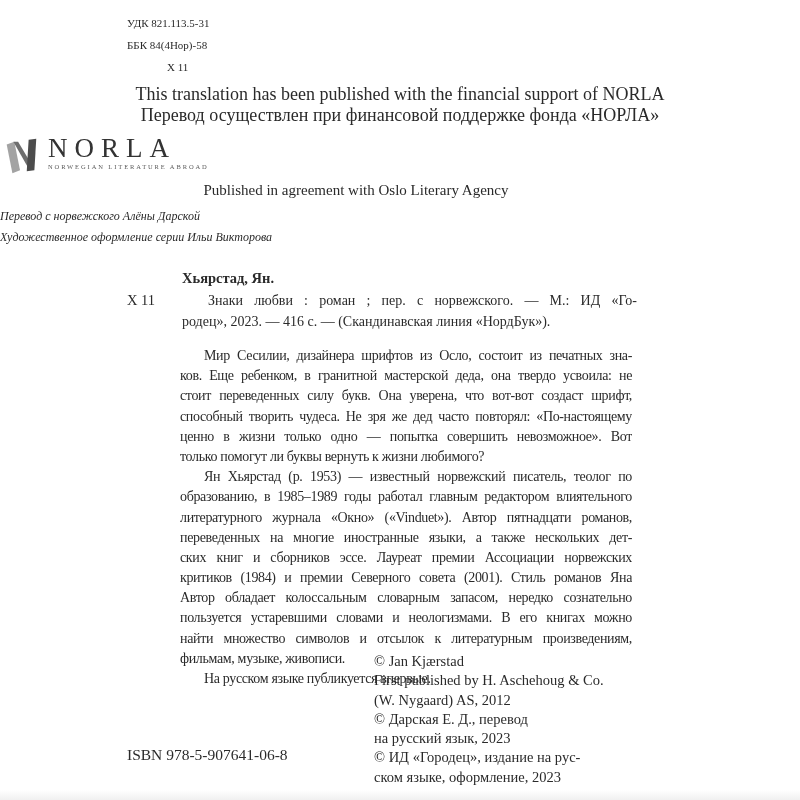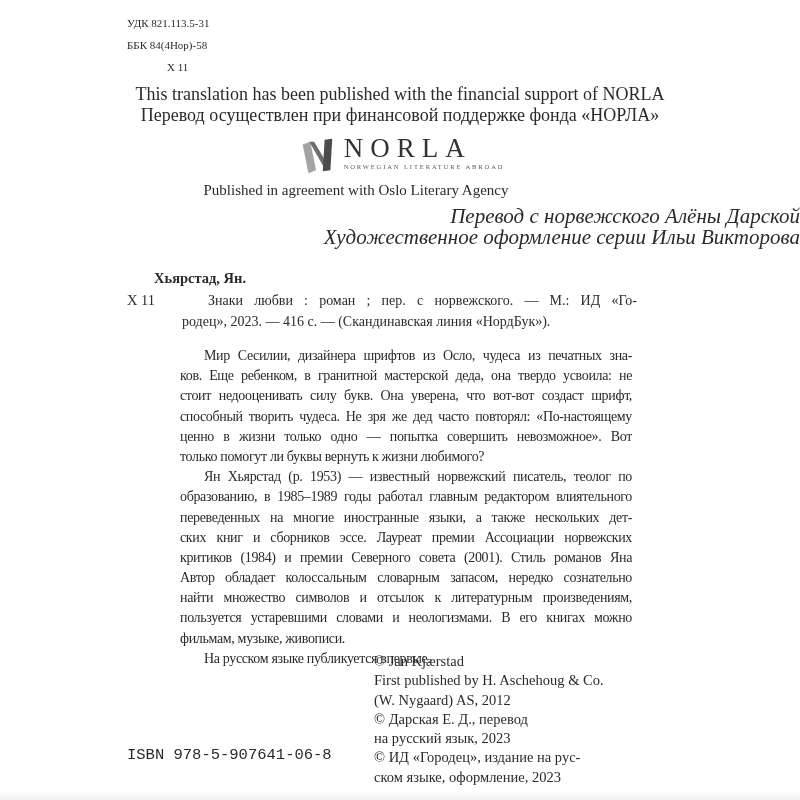--- a/index.html
+++ b/index.html
@@ -15,54 +15,54 @@
   
   .top-meta{position:absolute;left:127px;top:12px;font-size:11px;line-height:22px;}
   .top-meta .code{margin-left:40px;}
 
   
   .support{position:absolute;top:84px;left:0;width:800px;text-align:center;
     font-size:18px;line-height:21px;}
 
   
   .logo{position:absolute;top:134px;left:0;width:800px;display:flex;
-    justify-content:center;align-items:flex-start;}
+    justify-content:flex-start;align-items:flex-start;}
   .logo-mark{width:42px;height:42px;margin-right:6px;margin-top:1px;}
   .logo-textcol{display:flex;flex-direction:column;align-items:flex-start;}
   .logo-name{font-size:27px;line-height:28px;letter-spacing:7px;color:#333;
     font-family:"Liberation Serif","DejaVu Serif",serif;}
   .logo-sub{font-size:6.5px;letter-spacing:1.9px;color:#5a5a5a;margin-top:1px;}
 
   .agreement{position:absolute;top:182px;left:0;width:712px;text-align:center;
     font-size:15px;}
-  .credits{position:absolute;top:206px;left:0;width:800px;text-align:right;
-    font-style:italic;font-size:21px;line-height:21px;}
+  .credits{position:absolute;top:206px;left:0;width:800px;text-align:left;
+    font-style:italic;font-size:12px;line-height:21px;}
 
   
   .card{position:absolute;left:127px;top:268px;width:520px;}
-  .card-author{margin-left:27px;font-weight:bold;font-size:14.5px;line-height:21.5px;}
+  .card-author{margin-left:55px;font-weight:bold;font-size:14.5px;line-height:21.5px;}
   .card-row{display:flex;}
   .card-code{width:55px;font-size:14.5px;line-height:21.5px;}
   .card-text{width:455px;font-size:14px;line-height:21.5px;}
   .card-text .line{height:21.5px;overflow:hidden;}
   .card-text .indent{text-indent:26px;}
   .card-text .j{text-align:justify;text-align-last:justify;}
 
   
   .annotation{position:absolute;left:180px;top:346px;width:452px;
     font-size:14px;letter-spacing:-0.35px;}
   .annotation .line{height:20.2px;line-height:20.2px;overflow:hidden;text-align:justify;}
   .annotation .line.j{text-align-last:justify;}
   .annotation .line.indent{text-indent:24px;}
 
   
   .copyright{position:absolute;left:374px;top:652px;width:280px;
     font-size:14.5px;line-height:19.3px;}
   .copyright .line{height:19.3px;overflow:hidden;}
-  .isbn{position:absolute;left:127px;top:746px;font-size:15.5px;font-family:Liberation Mono, monospace;}
+  .isbn{position:absolute;left:127px;top:746px;font-size:15.5px;}
 </style>
 </head>
 <body>
 
 <div class="page">
 
   <div class="top-meta">
     <div>УДК 821.113.5-31</div>
     <div>ББК 84(4Нор)-58</div>
     <div class="code">Х 11</div>
@@ -98,36 +98,37 @@
       <div class="card-code">Х 11</div>
       <div class="card-text">
           <div class="line indent j">Знаки любви : роман ; пер. с норвежского. — М.: ИД «Го-</div>
           <div class="line">родец», 2023. — 416 с. — (Скандинавская линия «НордБук»).</div>
         </div>
     </div>
   </div>
 
   <div class="annotation">
     <div>
-        <div class="line indent j">Мир Сесилии, дизайнера шрифтов из Осло, чудеса из печатных зна-</div>
+        <div class="line indent j">Мир Сесилии, дизайнера шрифтов из Осло, состоит из печатных зна-</div>
         <div class="line j">ков. Еще ребенком, в гранитной мастерской деда, она твердо усвоила: не</div>
-        <div class="line j">стоит недооценивать силу букв. Она уверена, что вот-вот создаст шрифт,</div>
+        <div class="line j">стоит переведенных силу букв. Она уверена, что вот-вот создаст шрифт,</div>
         <div class="line j">способный творить чудеса. Не зря же дед часто повторял: «По-настоящему</div>
         <div class="line j">ценно в жизни только одно — попытка совершить невозможное». Вот</div>
         <div class="line">только помогут ли буквы вернуть к жизни любимого?</div>
       </div>
     <div>
         <div class="line indent j">Ян Хьярстад (р. 1953) — известный норвежский писатель, теолог по</div>
         <div class="line j">образованию, в 1985–1989 годы работал главным редактором влиятельного</div>
+        <div class="line j">литературного журнала «Окно» («Vinduet»). Автор пятнадцати романов,</div>
         <div class="line j">переведенных на многие иностранные языки, а также нескольких дет-</div>
         <div class="line j">ских книг и сборников эссе. Лауреат премии Ассоциации норвежских</div>
         <div class="line j">критиков (1984) и премии Северного совета (2001). Стиль романов Яна</div>
         <div class="line j">Автор обладает колоссальным словарным запасом, нередко сознательно</div>
+        <div class="line j">пользуется устаревшими словами и неологизмами. В его книгах можно</div>
         <div class="line j">найти множество символов и отсылок к литературным произведениям,</div>
-        <div class="line j">пользуется устаревшими словами и неологизмами. В его книгах можно</div>
         <div class="line">фильмам, музыке, живописи.</div>
       </div>
     <div>
         <div class="line indent">На русском языке публикуется впервые.</div>
       </div>
   </div>
 
   <div class="copyright">
       <div class="line">© Jan Kjærstad</div>
       <div class="line">First published by H. Aschehoug &amp; Co.</div>

